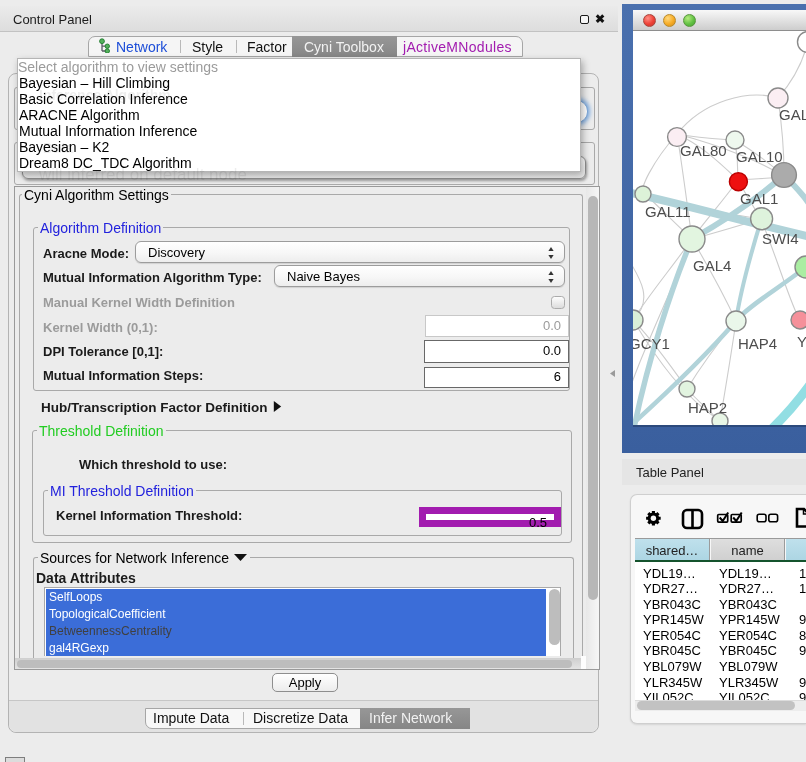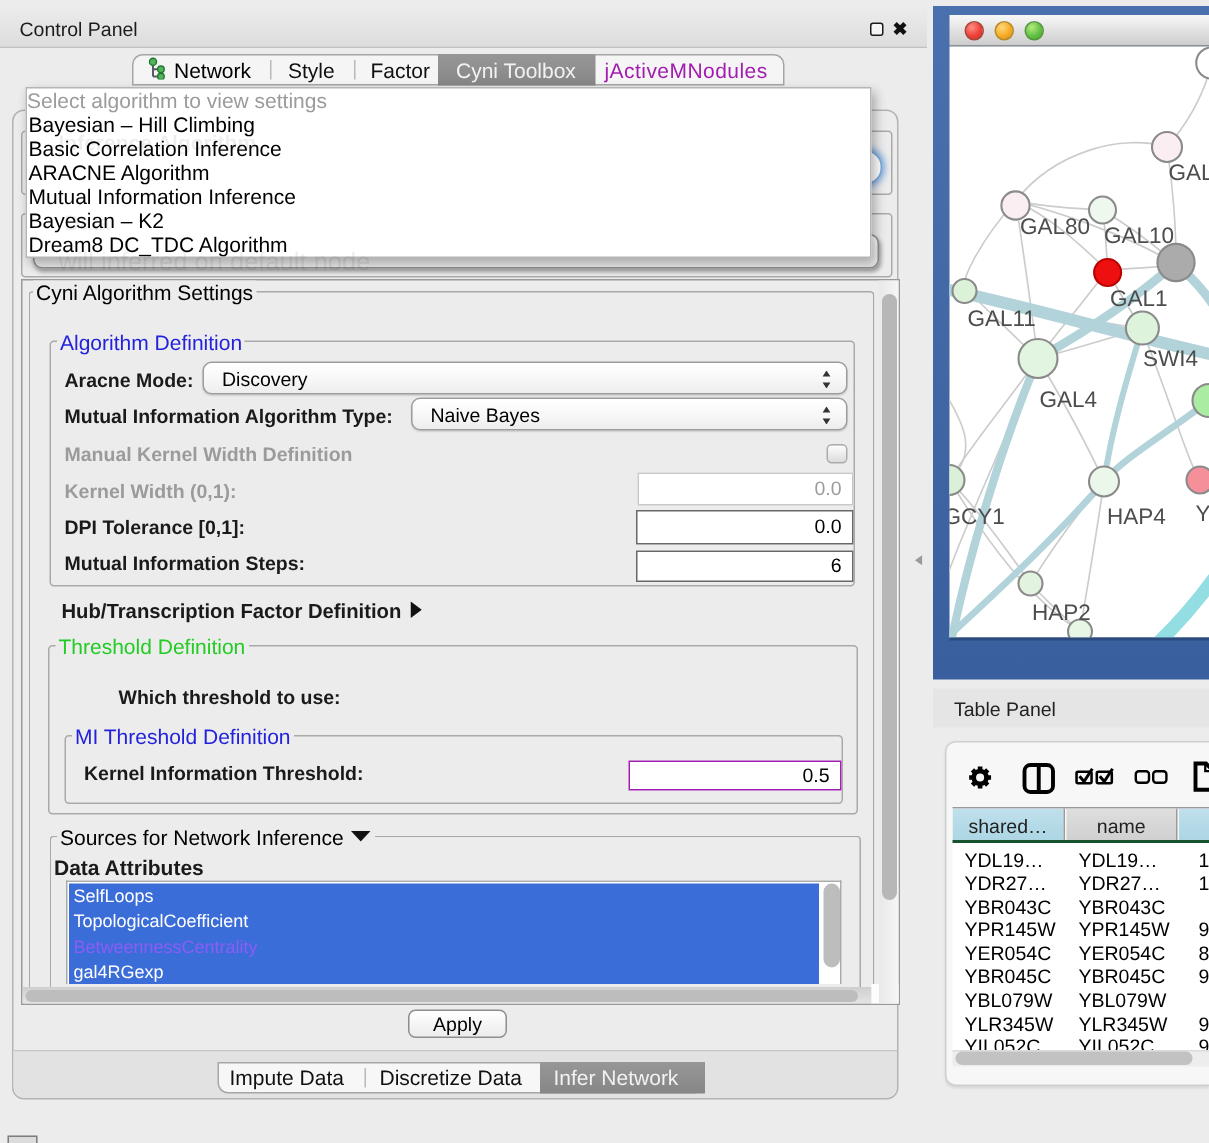--- a/index.html
+++ b/index.html
@@ -25,21 +25,21 @@
 <div class="abs" style="left:88px;top:36px;width:435px;height:21px;background:#f5f5f5;border:1px solid #a6a6a6;border-radius:7px 7px 0 0"></div>
 <div class="abs" style="left:180px;top:40px;width:1px;height:13px;background:#b9b9b9"></div>
 <div class="abs" style="left:236px;top:40px;width:1px;height:13px;background:#b9b9b9"></div>
 <div class="abs" style="left:292px;top:36px;width:105px;height:21px;background:linear-gradient(#979797,#868686);border-radius:0"></div>
 <svg class="abs" style="left:99px;top:38px" width="12" height="15" viewBox="0 0 12 15">
       <path d="M3 4 L3 13 M3 8.2 L7.5 8.2 M3 13 L7.5 13" stroke="#5a5a66" stroke-width="1.3" fill="none"></path>
       <circle cx="3" cy="3.2" r="2.4" fill="#55b25c" stroke="#1e7a2e" stroke-width="0.9"></circle>
       <circle cx="8.3" cy="8.2" r="2.2" fill="#55b25c" stroke="#1e7a2e" stroke-width="0.9"></circle>
       <circle cx="8.3" cy="13" r="2.2" fill="#55b25c" stroke="#1e7a2e" stroke-width="0.9"></circle>
     </svg>
-<div class="abs" style="left:116px;top:39px;font-size:14px;color:#000000">Network</div>
+<div class="abs" style="left:116px;top:39px;font-size:14px;color:#1d4ed8">Network</div>
 <div class="abs" style="left:192px;top:39px;font-size:14px;color:#111">Style</div>
 <div class="abs" style="left:247px;top:39px;font-size:14px;color:#111">Factor</div>
 <div class="abs" style="left:304px;top:39px;font-size:14px;color:#f2f2f2">Cyni Toolbox</div>
 <div class="abs" style="left:403px;top:39px;font-size:14px;color:#a21caf;letter-spacing:.3px">jActiveMNodules</div>
 
 <div class="abs" style="left:8px;top:73px;width:591px;height:660px;background:#ececec;border:1px solid #b3b3b3;border-radius:8px"></div>
 
 <div class="abs" style="left:14px;top:87px;width:581px;height:43px;border:1px solid #a9a9a9;border-radius:3px"></div>
 <div class="abs" style="left:22px;top:100px;width:566px;height:23px;border:1px solid #7da7d8;border-radius:11px;background:#fff;box-shadow:0 0 4px 2px rgba(90,150,220,.75)"></div>
 <div class="abs" style="left:14px;top:142px;width:581px;height:43px;border:1px solid #a9a9a9;border-radius:3px"></div>
@@ -85,34 +85,34 @@
     </svg>
 
 <div class="grp" style="left:32px;top:430px;width:540px;height:113px">
       <b style="color:#22cc22">Threshold Definition</b>
     </div>
 <div class="lbl" style="left:79px;top:457px">Which threshold to use:</div>
 <div class="grp" style="left:43px;top:490px;width:519px;height:46px">
       <b style="color:#2222dd">MI Threshold Definition</b>
     </div>
 <div class="lbl" style="left:56px;top:508px">Kernel Information Threshold:</div>
-<div class="field" style="left:419px;top:507px;width:142px;height:20px;border:1px solid #a21caf;color:#000">0.5</div>
+<div class="field" style="left:419px;top:507px;width:142px;height:20px;border:7px solid #a21caf;color:#000">0.5</div>
 
 <div class="grp" style="left:33px;top:557px;width:541px;height:107px;border-bottom:none;border-radius:3px 3px 0 0">
       <b>Sources for Network Inference <svg width="15" height="9" viewBox="0 0 15 9" style="vertical-align:1px">
           <path d="M1 1 L14 1 L7.5 8 Z" fill="#111"></path>
         </svg></b>
     </div>
 <div class="lbl" style="left:36px;top:570px;font-size:14px">Data Attributes</div>
 
 <div class="abs" style="left:44px;top:587px;width:517px;height:69px;background:#fff;border:1px solid #a9a9a9;border-bottom:none;overflow:hidden">
   <div class="abs" style="left:1px;top:1px;width:500px;height:80px;background:#3b6dd8"></div>
   <div class="abs" style="left:4px;top:2px;font-size:12px;color:#fff">SelfLoops</div>
   <div class="abs" style="left:4px;top:19px;font-size:12px;color:#fff">TopologicalCoefficient</div>
-  <div class="abs" style="left:4px;top:36px;font-size:12px;color:#8b5cf6">BetweennessCentrality</div>
+  <div class="abs" style="left:4px;top:36px;font-size:12px;color:#404040">BetweennessCentrality</div>
   <div class="abs" style="left:4px;top:53px;font-size:12px;color:#fff">gal4RGexp</div>
   <div class="abs" style="left:504px;top:1px;width:11px;height:56px;background:#bdbdbd;border-radius:6px"></div>
 </div>
 
 <div class="abs" style="left:15px;top:658px;width:566px;height:11px;background:linear-gradient(#cfcfcf,#e4e4e4)"></div>
 <div class="abs" style="left:17px;top:660px;width:555px;height:8px;background:#bdbdbd;border-radius:4px"></div>
 <div class="abs" style="left:581px;top:656px;width:18px;height:13px;background:#fdfdfd"></div>
 
 <div class="abs" style="left:586px;top:187px;width:13px;height:482px;background:linear-gradient(90deg,#e8e8e8,#f6f6f6)"></div>
 <div class="abs" style="left:588px;top:196px;width:10px;height:404px;background:#b7b7b7;border-radius:5px"></div>

